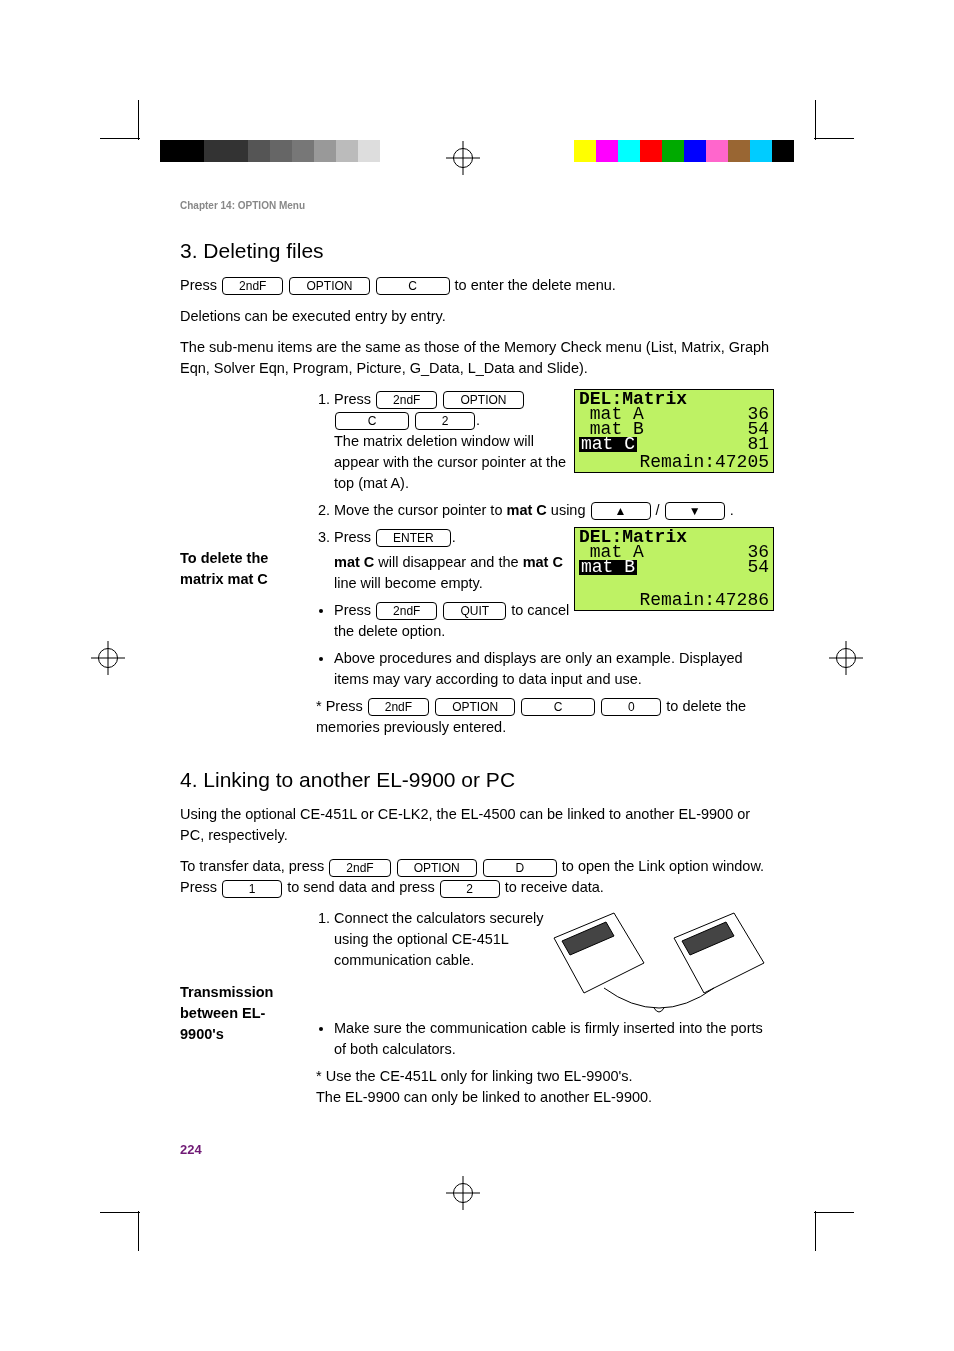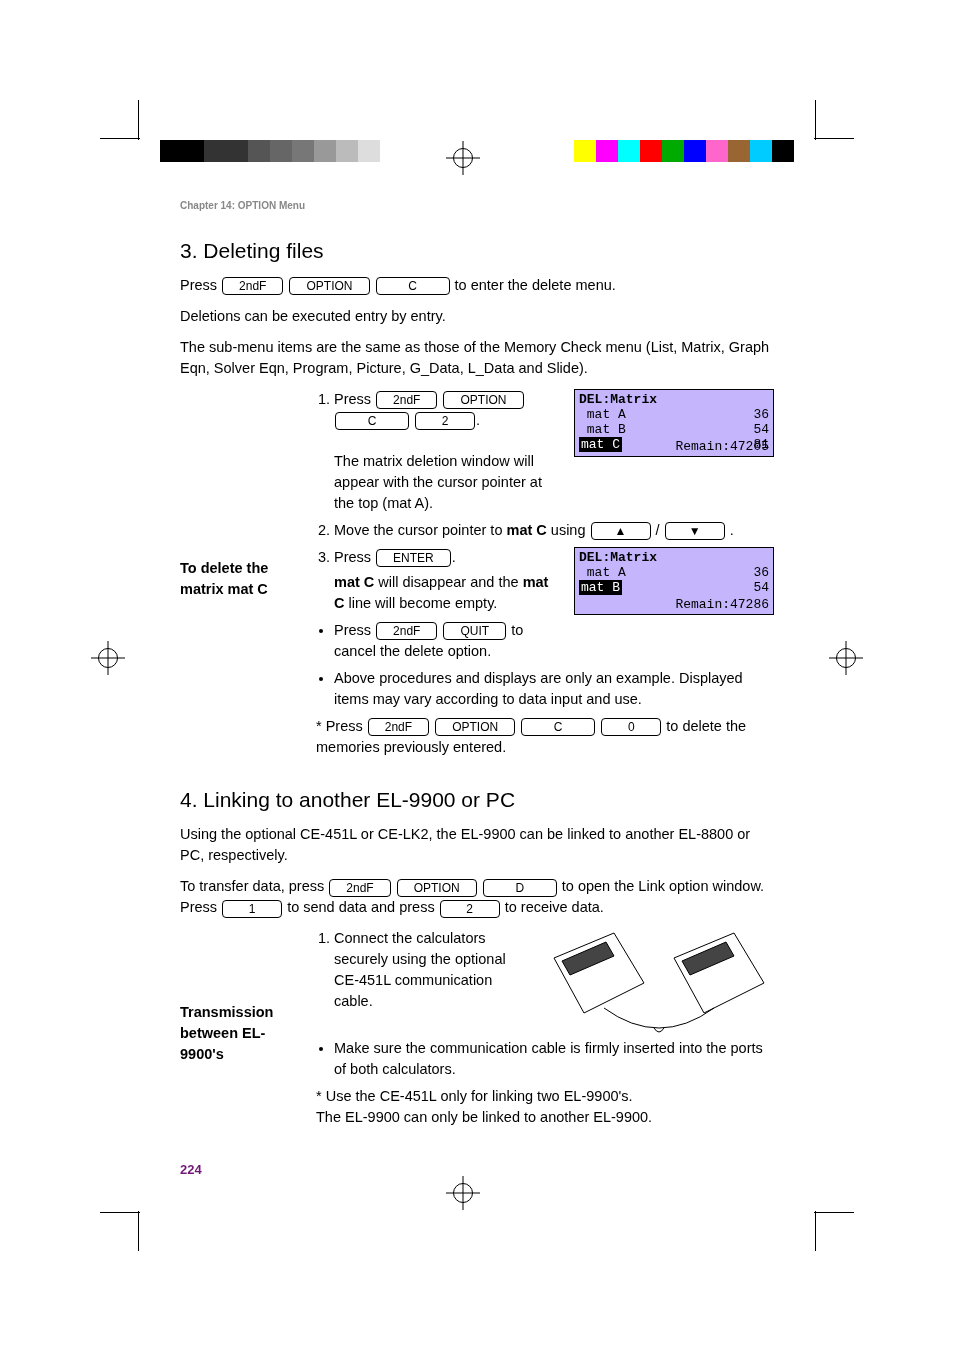--- a/index.html
+++ b/index.html
@@ -93,34 +93,33 @@
     flex: 1;
     font-size: 14.5px;
     line-height: 1.45;
   }
   .sidebody ol, .sidebody ul { padding-left: 18px; margin: 0; }
   .sidebody li { margin-bottom: 6px; }
   .sidebody ul.bullets { list-style: disc; }
 
   .step-with-screen {
     display: flex;
-    gap: 14px;
     align-items: flex-start;
   }
   .step-text { flex: 1; }
 
   .lcd {
-    width: 200px; height: 68px;
+    width: 200px; height: 84px;
     border: 1.5px solid #000;
     font-family: "Courier New", monospace;
-    font-size: 13px;
+    font-size: 18px;
     line-height: 15px;
     padding: 2px 4px;
     box-sizing: border-box;
-    background: #c4b5fd;
+    background: #bef264;
     position: relative;
     margin-bottom: 8px;
   }
   .lcd .inv {
     background: #000; color: #fff;
     display: inline-block; padding: 0 2px;
   }
   .lcd .row { display: flex; justify-content: space-between; white-space: pre; }
   .lcd .remain {
     position: absolute; right: 4px; bottom: 2px;
@@ -209,21 +208,21 @@
 
         <div class="step-with-screen">
           <div class="step-text">
             <ol start="1">
               <li>
                 <span>Press </span>
                 <span class="keycap">2ndF</span>
                 <span class="keycap">OPTION</span>
                 <span class="keycap wide">C</span>
                 <span class="keycap narrow">2</span><span>.</span>
-                <div style="margin-top:20px;">The matrix deletion window will appear with the cursor pointer at the top (mat A).</div>
+                <div style="margin-top:0;">The matrix deletion window will appear with the cursor pointer at the top (mat A).</div>
               </li>
             </ol>
           </div>
           <div class="lcd">
             <div style="font-weight:bold;">DEL:Matrix</div>
             <div class="row"><span> mat A</span><span>36</span></div>
             <div class="row"><span> mat B</span><span>54</span></div>
             <div class="row"><span><span class="inv">mat C</span></span><span>81</span></div>
             <div class="remain">Remain:47205</div>
           </div>
@@ -282,21 +281,21 @@
           <span class="keycap">OPTION</span>
           <span class="keycap wide">C</span>
           <span class="keycap narrow">0</span>
           <span> to delete the memories previously entered.</span>
         </p>
       </div>
     </div>
 
     <h2 class="section" style="margin-top:20px;">4. Linking to another EL-9900 or PC</h2>
 
-    <p>Using the optional CE-451L or CE-LK2, the EL-9900 can be linked to another EL-8800 or PC, respectively.</p>
+    <p>Using the optional CE-451L or CE-LK2, the EL-4500 can be linked to another EL-9900 or PC, respectively.</p>
 
     <p>
       <span>To transfer data, press </span>
       <span class="keycap">2ndF</span>
       <span class="keycap">OPTION</span>
       <span class="keycap wide">D</span>
       <span> to open the Link option window. Press </span>
       <span class="keycap narrow">1</span>
       <span> to send data and press </span>
       <span class="keycap narrow">2</span>

